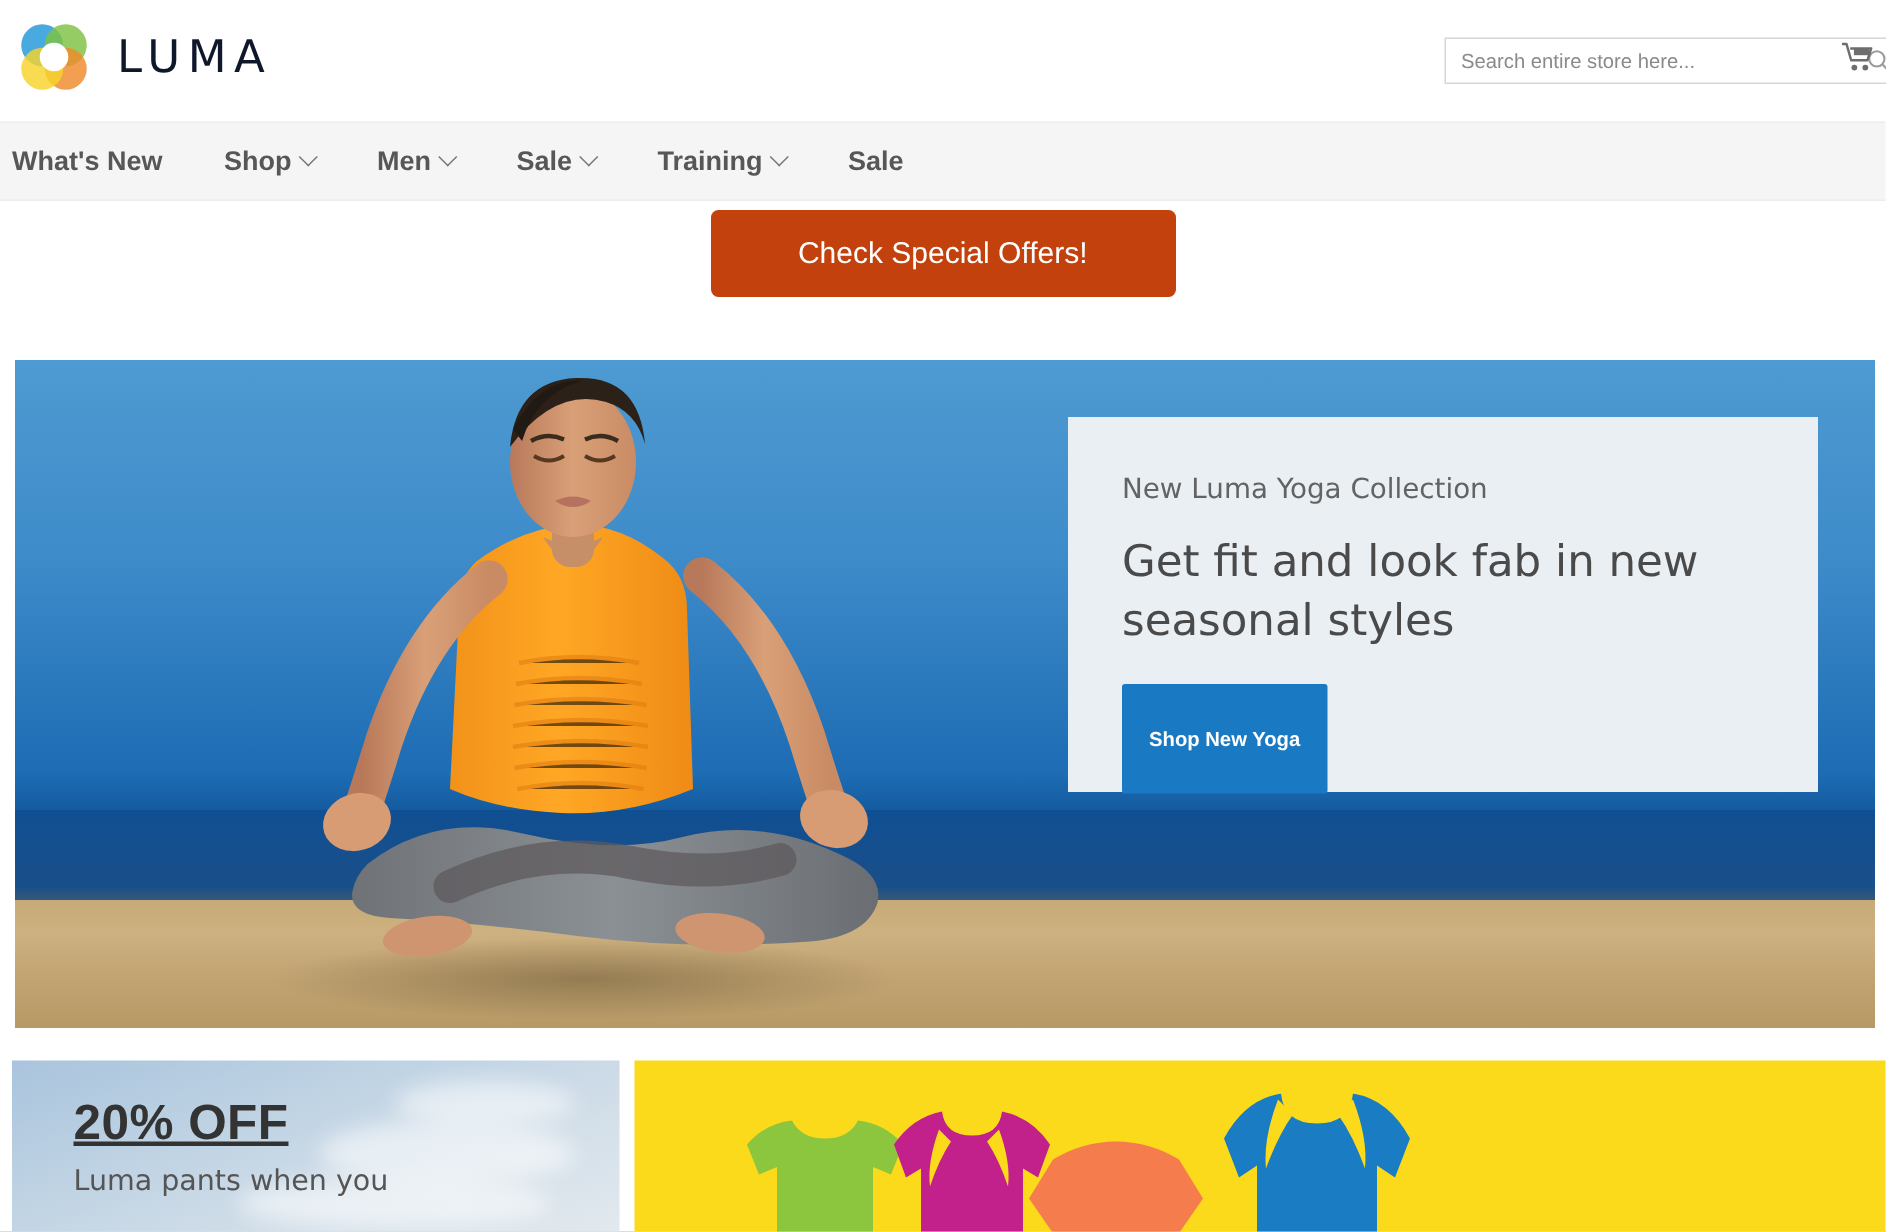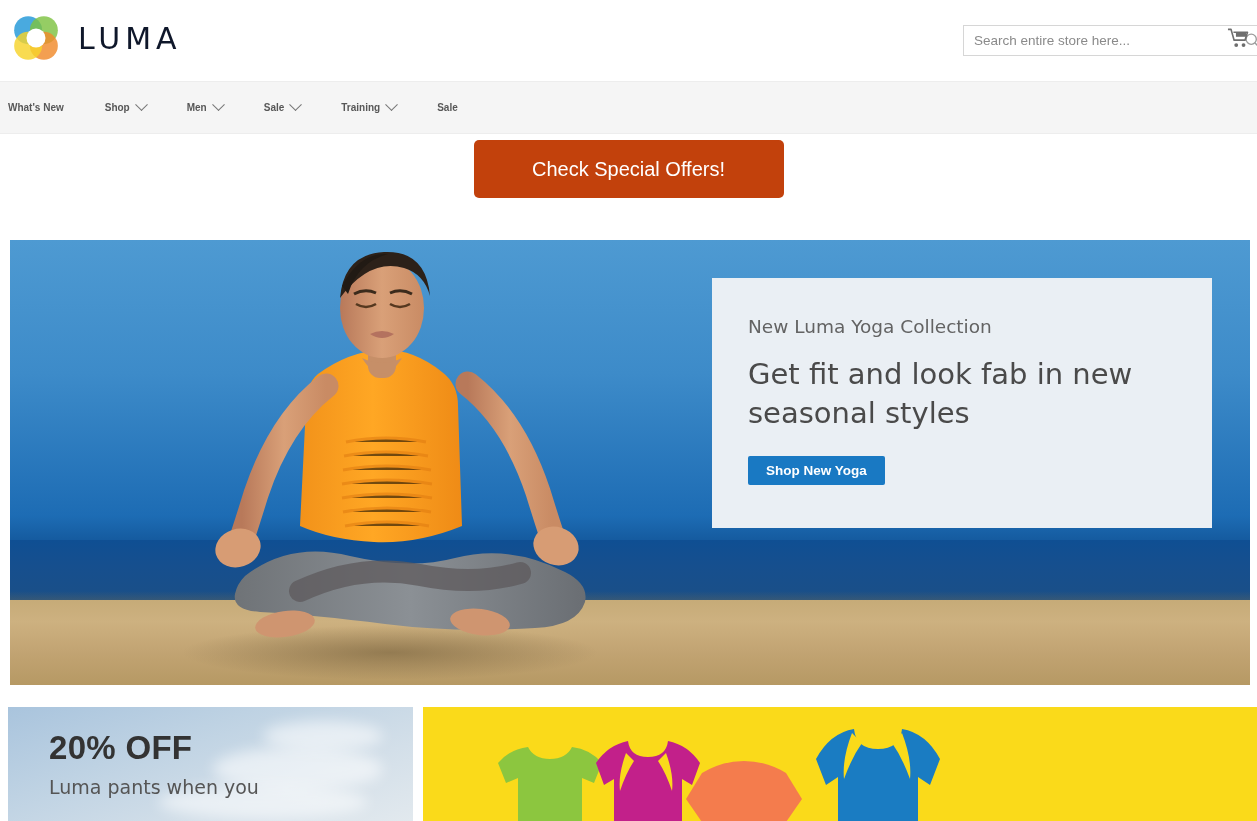--- a/index.html
+++ b/index.html
@@ -61,21 +61,21 @@
     background: #f5f5f5;
     border-top: 1px solid #ededed;
     border-bottom: 1px solid #ededed;
     display: flex; align-items: center;
     padding-left: 8px;
   }
   .nav-item {
     display: flex; align-items: center; gap: 7px;
     padding: 0 21px 0 0;
     margin-right: 20px;
-    font-size: 10px; font-weight: bold;
+    font-size: 18px; font-weight: bold;
     color: #575757; cursor: pointer;
     height: 100%;
     white-space: nowrap;
   }
   .nav-item:first-child { margin-left: 0; }
   .caret {
     width: 9px; height: 9px;
     border-right: 1.6px solid #777;
     border-bottom: 1.6px solid #777;
     transform: rotate(45deg) translate(-2px,-2px);
@@ -149,40 +149,41 @@
     line-height: 1.33;
     font-family: "DejaVu Sans", sans-serif;
     margin-bottom: 24px;
     max-width: 400px;
   }
   .panel-btn {
     display: inline-flex; align-items: center; justify-content: center;
     background: #1979c3; color: #fff;
     border: none; border-radius: 2px;
     font-size: 13.5px; font-weight: bold;
-    padding: 7px 18px; cursor: pointer;
+    padding: 29px 18px; cursor: pointer;
     font-family: "Liberation Sans", sans-serif;
   }
 
   
   .tile-left {
     position: absolute; left: 8px; top: 707px;
     width: 405px; height: 114px;
     overflow: hidden;
     background: linear-gradient(160deg,#a9c4dd 0%, #bed2e3 35%, #d3dfe9 70%, #e2e9ee 100%);
   }
   .cloud {
     position: absolute; border-radius: 50%;
     background: rgba(255,255,255,.55); filter: blur(7px);
   }
   .tile-left-text { position: absolute; left: 41px; top: 22px; }
   .tile-left-head {
     font-size: 33px; font-weight: bold; color: #333;
     font-family: "Liberation Sans", sans-serif;
     letter-spacing: .3px;
+    text-decoration: underline;
   }
   .tile-left-sub {
     font-size: 19px; color: #555; margin-top: 9px;
     font-family: "DejaVu Sans", sans-serif;
     text-align: right;
   }
 
   .tile-right {
     position: absolute; left: 423px; top: 707px;
     width: 834px; height: 114px;

